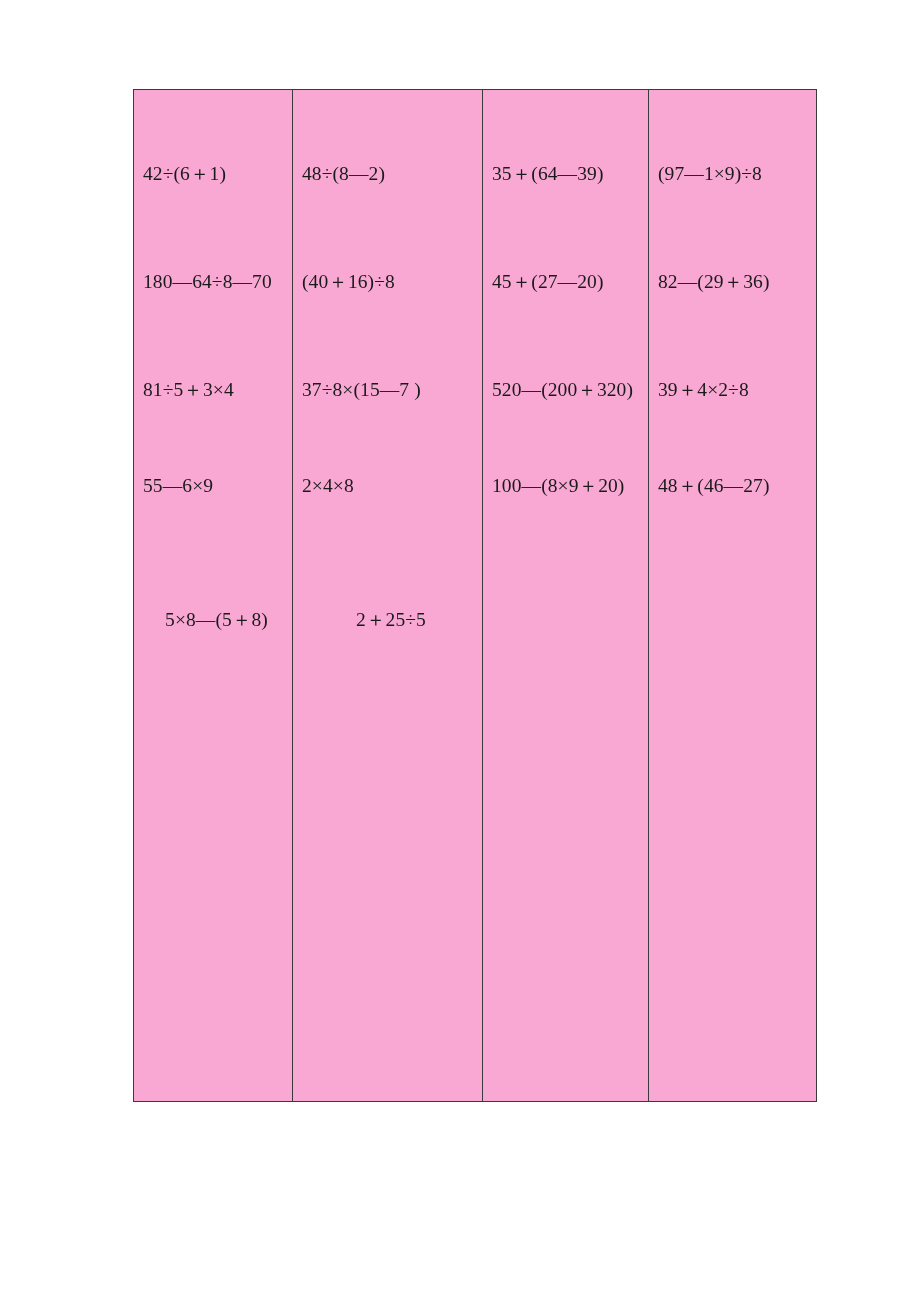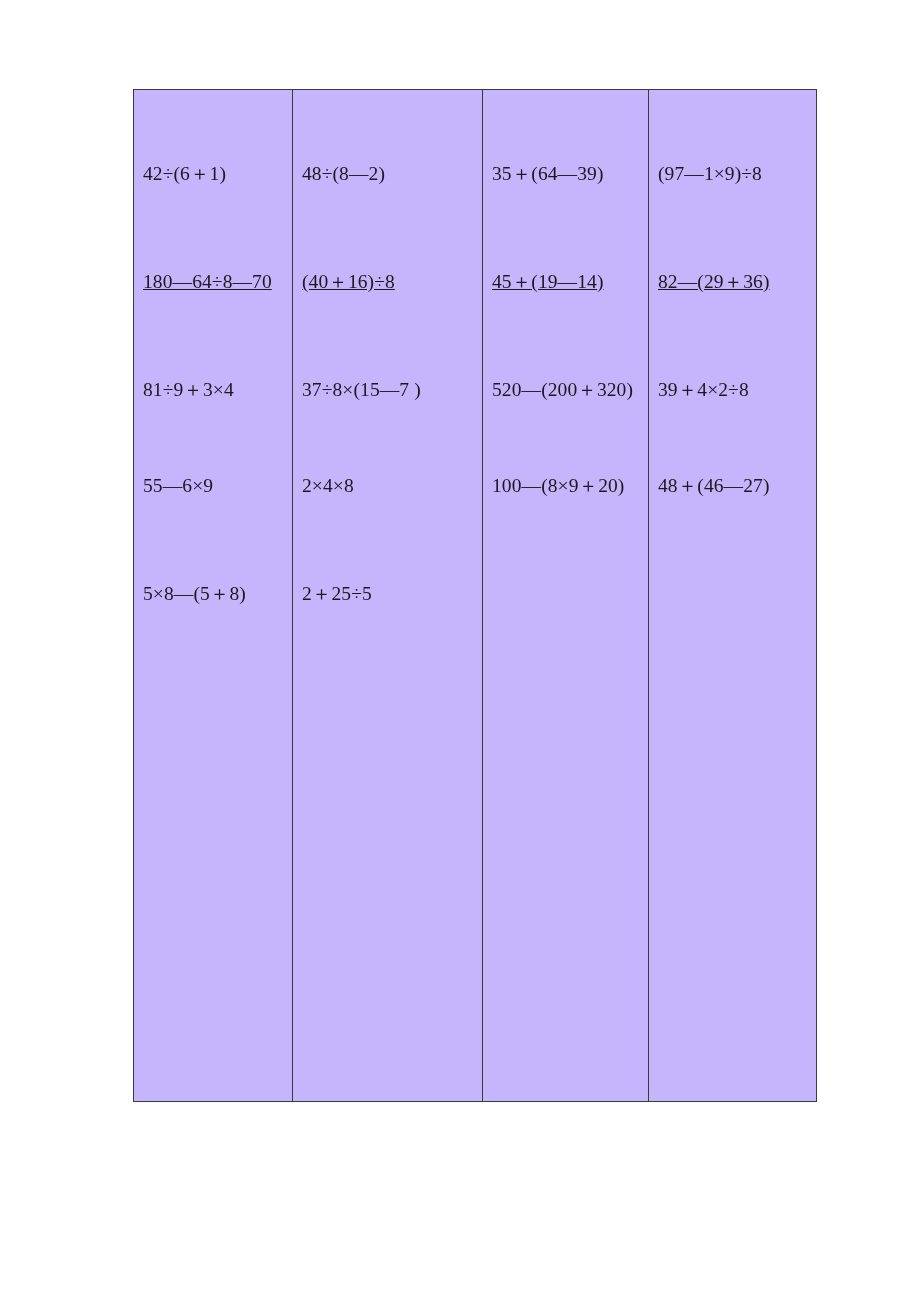--- a/index.html
+++ b/index.html
@@ -27,21 +27,21 @@
     height: 1013px;
     box-sizing: border-box;
     border-collapse: collapse;
     table-layout: fixed;
   }
   .worksheet td {
     border: 1px solid #3a3a3a;
     box-sizing: border-box;
     padding: 0;
     vertical-align: top;
-    background: #c4b5fd;
+    background: #f9a8d4;
   }
   .col-1 { width: 159px; }
   .col-2 { width: 190px; }
   .col-3 { width: 166px; }
   .col-4 { width: 168px; }
 
   
   .cell-stack {
     position: relative;
     height: 1011px;
@@ -54,56 +54,56 @@
     right: 2px;
     height: 24px;
     line-height: 24px;
     font-size: 19.5px;
     letter-spacing: 0.1px;
     white-space: pre;
     color: #1a1a1a;
   }
   
   .r0 { top: 72px;  }
-  .r1 { top: 180px; text-decoration: underline; }
+  .r1 { top: 180px; }
   .r2 { top: 288px; }
   .r3 { top: 384px; }
-  .r4 { top: 492px; }
+  .r4 { top: 518px; text-align: center; }
 </style>
 </head>
 <body>
 
 <table class="worksheet">
   <tbody>
       <tr>
 
     <td class="col-1">
       <div class="cell-stack">
         <div class="expr r0">42÷(6＋1)</div>
         <div class="expr r1">180—​64÷8—​70</div>
-        <div class="expr r2">81÷9＋3×4</div>
+        <div class="expr r2">81÷5＋3×4</div>
         <div class="expr r3">55—​6×9</div>
         <div class="expr r4">5×8—​(5＋8)</div>
       </div>
     </td>
 
     <td class="col-2">
       <div class="cell-stack">
         <div class="expr r0">48÷(8—​2)</div>
         <div class="expr r1">(40＋16)÷8</div>
         <div class="expr r2">37÷8×(15—​7 )</div>
         <div class="expr r3">2×4×8</div>
         <div class="expr r4">2＋25÷5</div>
       </div>
     </td>
 
     <td class="col-3">
       <div class="cell-stack">
         <div class="expr r0">35＋(64—​39)</div>
-        <div class="expr r1">45＋(19—​14)</div>
+        <div class="expr r1">45＋(27—​20)</div>
         <div class="expr r2">520—​(200＋320)</div>
         <div class="expr r3">100—​(8×9＋20)</div>
       </div>
     </td>
 
     <td class="col-4">
       <div class="cell-stack">
         <div class="expr r0">(97—​1×9)÷8</div>
         <div class="expr r1">82—​(29＋36)</div>
         <div class="expr r2">39＋4×2÷8</div>

